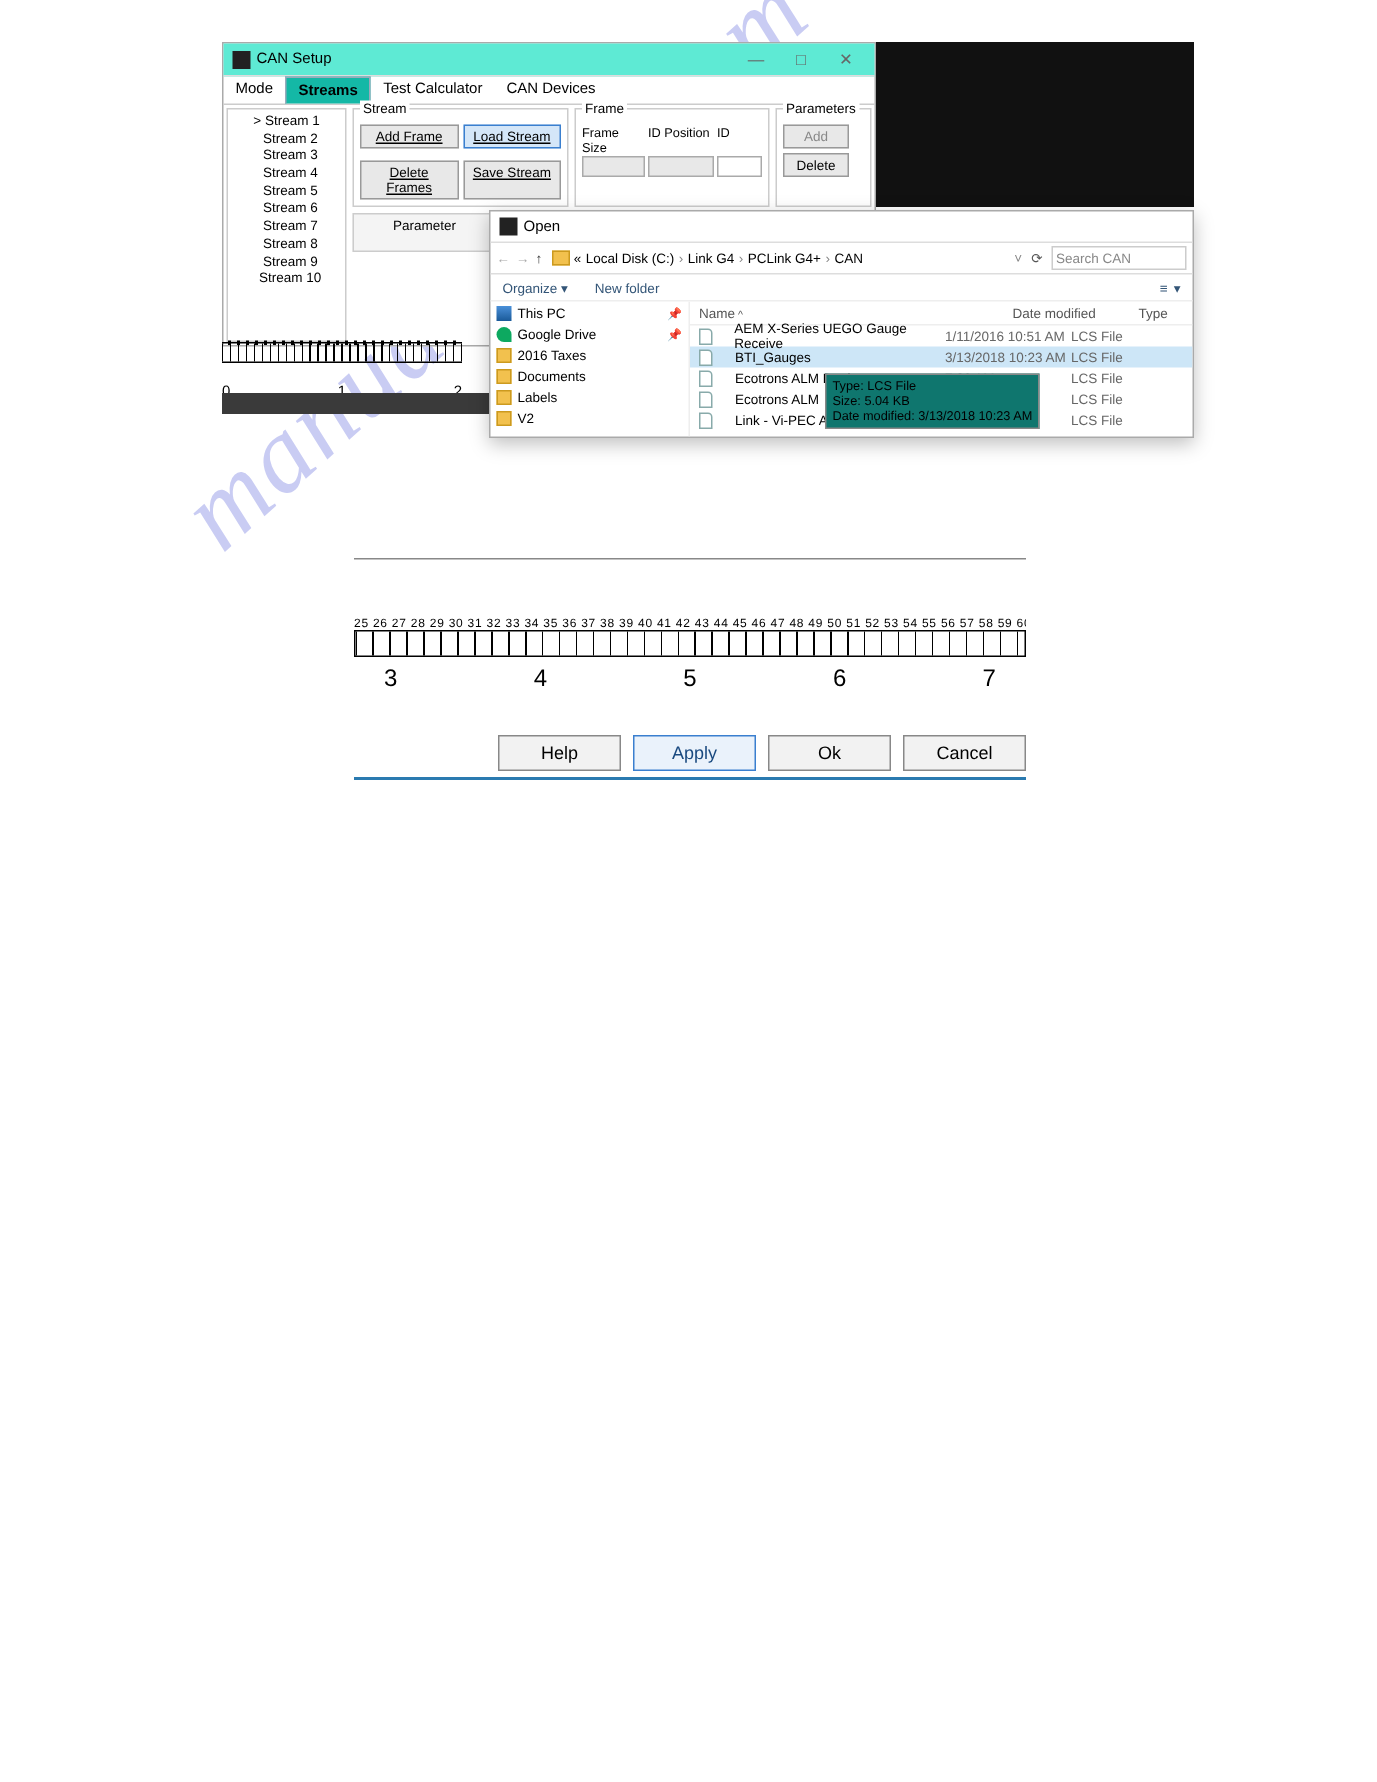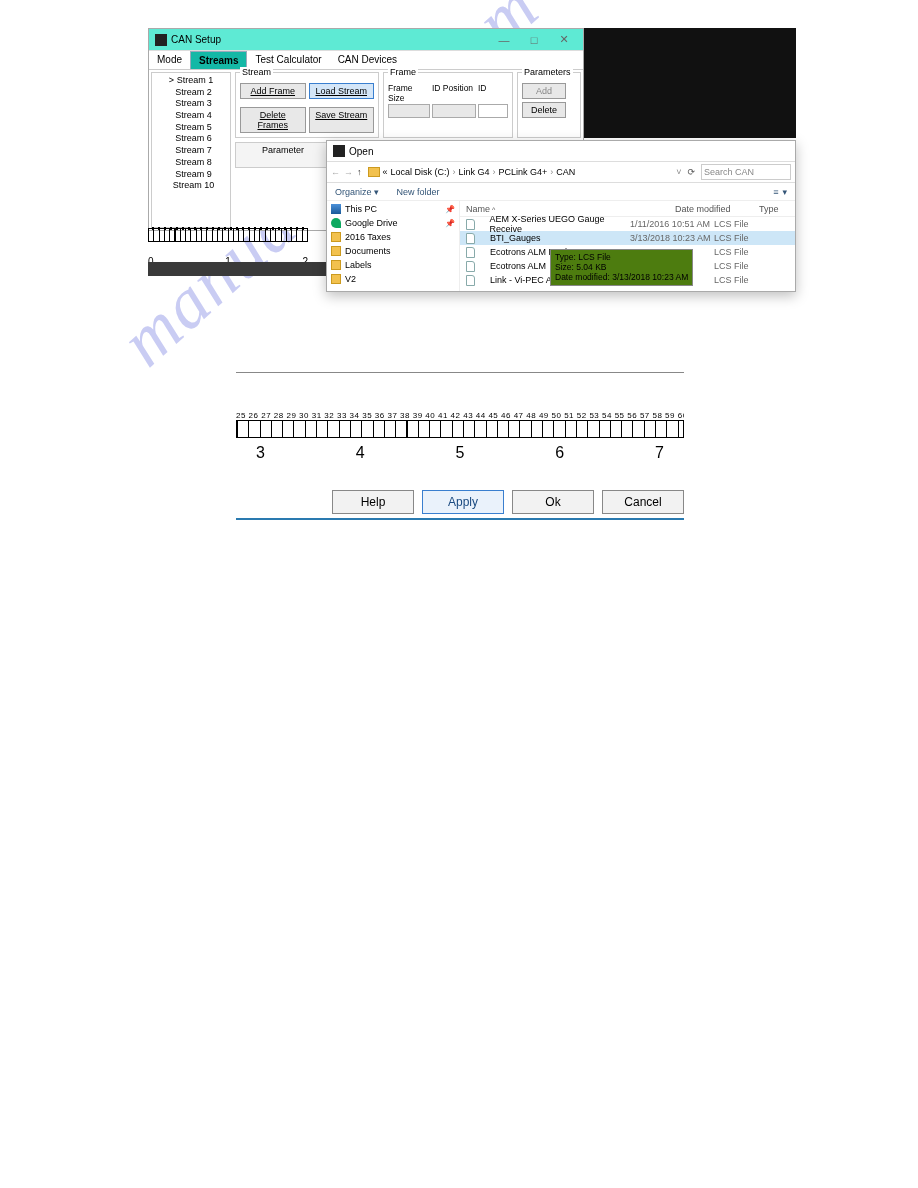--- a/index.html
+++ b/index.html
@@ -90,21 +90,21 @@
   .lh-name { width: 170px; padding-left: 6px; }
   .lh-date { width: 84px; margin-left: 45px; }
   .lh-type { width: 36px; }
   .caret-up { font-size: 7px; margin-left: 2px; }
   .file-row { display: flex; font-size: 9px; height: 14px; align-items: center; }
   .file-row.selected { background: #cde6f7; }
   .fr-name { width: 170px; padding-left: 6px; display: flex; align-items: center; gap: 15px; }
   .fr-date { width: 84px; color: #666; }
   .fr-type { width: 36px; color: #666; }
   .file-ico { width: 9px; height: 11px; background: #fff; border: 1px solid #8aa; border-top-right-radius: 3px; }
-  .tooltip { position: absolute; left: 90px; top: 48px; background: #4d7c0f; border: 1px solid #888; font-size: 8.5px; padding: 2px 4px; line-height: 1.2; z-index: 5; }
+  .tooltip { position: absolute; left: 90px; top: 48px; background: #0f766e; border: 1px solid #888; font-size: 8.5px; padding: 2px 4px; line-height: 1.2; z-index: 5; }
   
   
   .section2 { position: absolute; left: 236px; top: 372px; width: 448px; }
   .baseline { height: 1px; background: #888; margin-bottom: 38px; }
   .ruler2-nums-top { font-size: 8px; letter-spacing: .5px; white-space: nowrap; overflow: hidden; }
   .ruler2-ticks { height: 18px; border: 1px solid #000; position: relative; background:
     repeating-linear-gradient(90deg, #000 0, #000 1px, transparent 1px, transparent 11.3px); }
   .ruler2-big { display: flex; justify-content: space-between; font-size: 16px; margin-top: 6px; padding: 0 20px; }
   .btn-row { display: flex; justify-content: flex-end; gap: 8px; margin-top: 28px; padding-bottom: 4px; border-bottom: 2px solid #2a7ab0; }
   .dlg-btn { width: 82px; height: 24px; border: 1px solid #888; background: #f2f2f2; font-size: 12px; display: flex; align-items: center; justify-content: center; }

